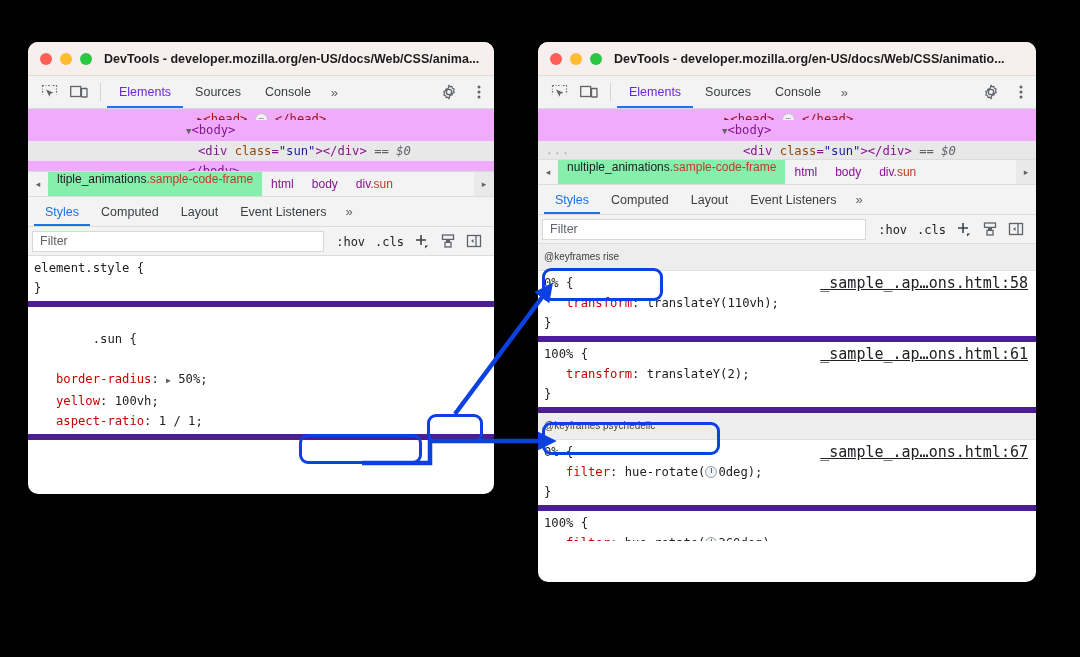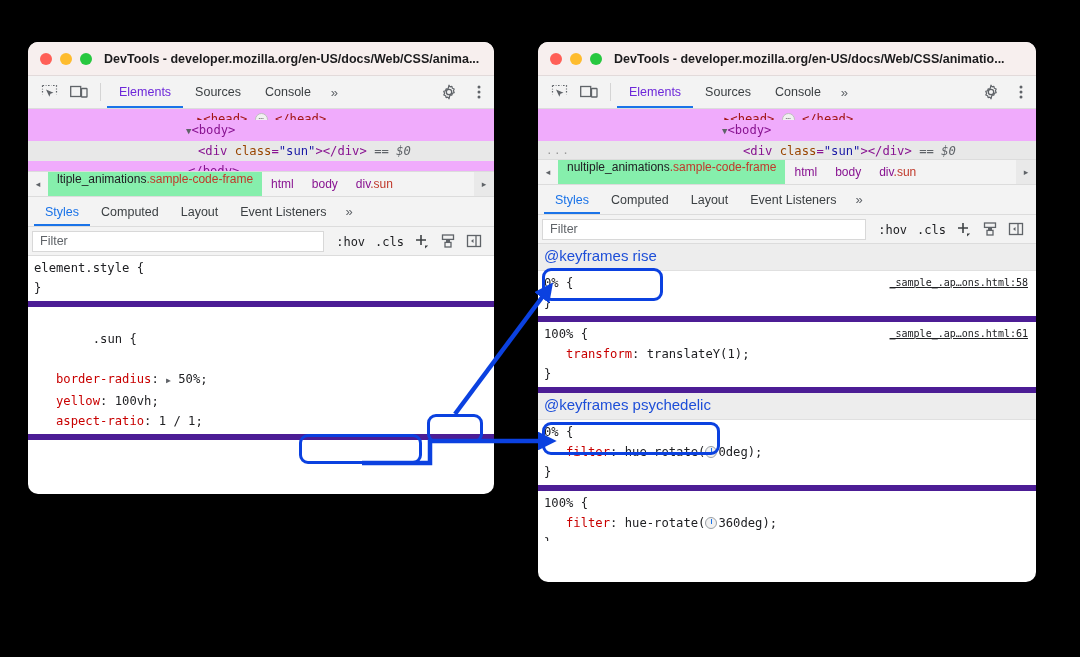--- a/index.html
+++ b/index.html
@@ -149,29 +149,29 @@
     background: #fff;
     overflow: hidden;
     position: relative;
   }
   .rule { border-bottom: 6px solid #4c1d95; padding: 2px 0 3px; position: relative; }
   .rule.kf-head {
     background: #ededed; border-bottom: 1px solid #e0e0e0;
     padding: 2px 0 3px;
   }
   .kf-head-text {
-    font-family: "Liberation Sans", sans-serif; font-size: 15px;
-    color: #1d4ed8; padding-left: 6px; display:inline-block;
+    font-family: "Liberation Sans", sans-serif; font-size: 10px;
+    color: #404040; padding-left: 6px; display:inline-block;
   }
   .rline { white-space: pre; padding-left: 6px; position: relative; }
   .selector { color: #202124; }
   .prop { color: #c80000; }
   .value { color: #202124; }
   .origin {
-    position: absolute; right: 8px; font-size: 10px; color: #202124;
+    position: absolute; right: 8px; font-size: 15px; color: #202124;
     text-decoration: underline; font-family: "DejaVu Sans Mono", monospace;
     white-space: nowrap;
   }
   .swatch-yellow {
     display:inline-block; width: 11px; height: 11px; background: #ffff00;
     border: 1px solid #8a8a8a; vertical-align: -1px; margin-right: 2px;
   }
   .swatch-angle {
     display:inline-block; width: 12px; height: 12px; border-radius: 50%;
     background: #f1f1f1; border: 1px solid #9aa0a6; vertical-align: -2px;
@@ -451,33 +451,34 @@
     </div>
   </div>
 
   <div class="rules" style="height:297px;">
 
     <div class="rule kf-head">
       <span class="kf-head-text">@keyframes rise</span>
     </div>
     <div class="rule">
       <div class="rline"><span class="selector">0% {</span><span class="origin">_sample_.ap…ons.html:58</span></div>
+      <div class="rline">   <span class="prop">transform</span><span class="value">: </span><span class="value">translateY(110vh);</span></div>
       <div class="rline selector">}</div>
     </div>
     <div class="rule">
       <div class="rline"><span class="selector">100% {</span><span class="origin">_sample_.ap…ons.html:61</span></div>
-      <div class="rline">   <span class="prop">transform</span><span class="value">: </span><span class="value">translateY(1);</span></div>
+      <div class="rline">   <span class="prop">transform</span><span class="value">: </span><span class="value">translateY(2);</span></div>
       <div class="rline selector">}</div>
     </div>
 
     <div class="rule kf-head">
       <span class="kf-head-text">@keyframes psychedelic</span>
     </div>
     <div class="rule">
-      <div class="rline"><span class="selector">0% {</span></div>
+      <div class="rline"><span class="selector">0% {</span><span class="origin">_sample_.ap…ons.html:67</span></div>
       <div class="rline">   <span class="prop">filter</span><span class="value">: hue-rotate(</span><span class="swatch-angle"></span><span class="value">0deg);</span></div>
       <div class="rline selector">}</div>
     </div>
     <div class="rule">
       <div class="rline"><span class="selector">100% {</span></div>
       <div class="rline">   <span class="prop">filter</span><span class="value">: hue-rotate(</span><span class="swatch-angle"></span><span class="value">360deg);</span></div>
       <div class="rline selector">}</div>
     </div>
   </div>
 </div>

